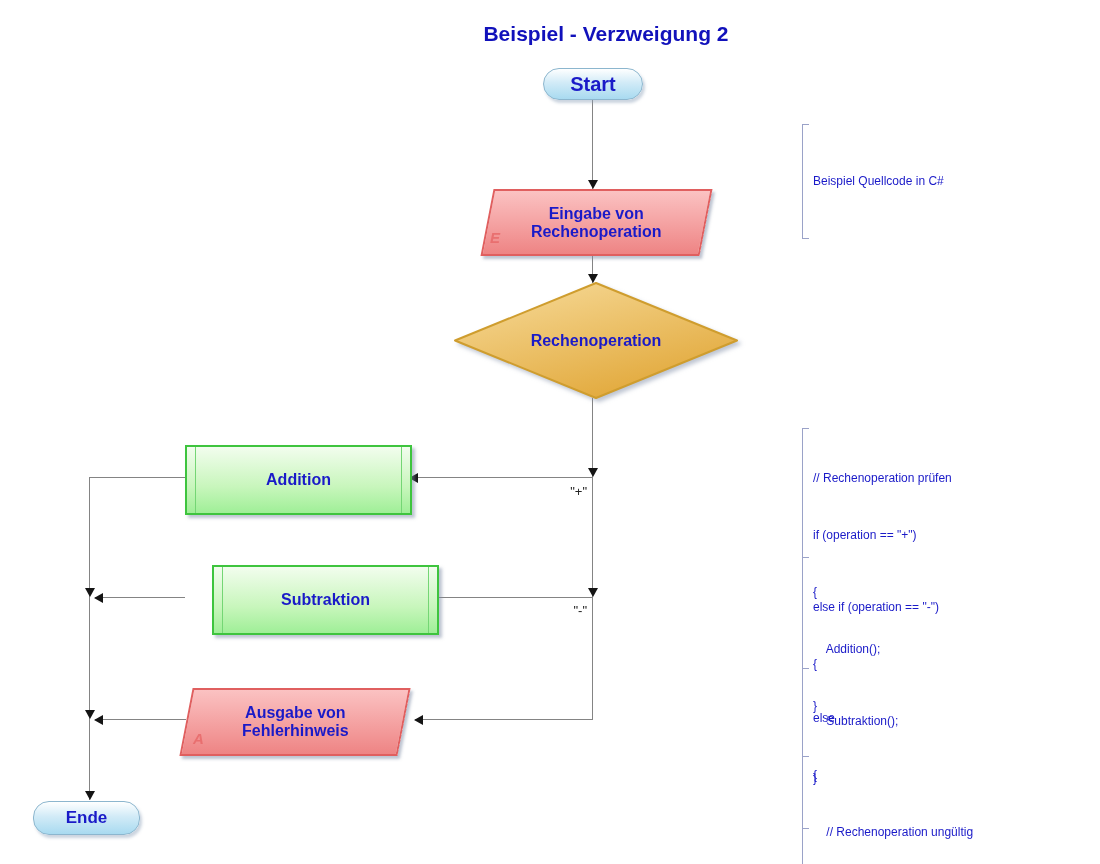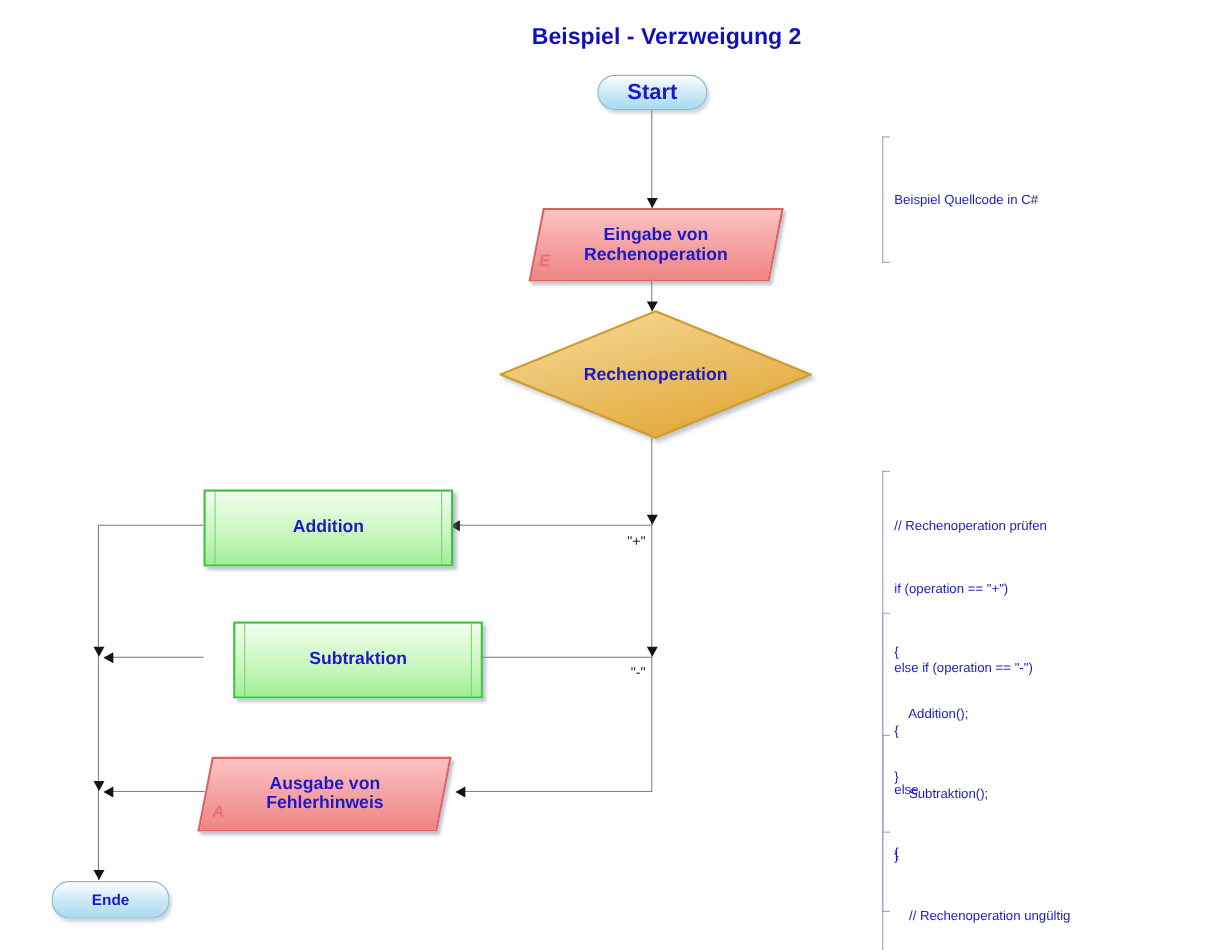--- a/index.html
+++ b/index.html
@@ -104,21 +104,21 @@
   <div class="node process" style="left:185px;top:565px;width:223px;height:66px;margin-left:27px;">
     <span>Subtraktion</span>
   </div>
 
   <div class="node para skew" style="left:186px;top:688px;width:214px;height:64px;">
     <span class="unskew">Ausgabe von
 Fehlerhinweis</span>
   </div>
   <div class="corner-letter" style="left:193px;top:730px;">A</div>
 
-  <div class="node terminator" style="left:47px;top:801px;width:105px;height:32px;font-size:14px;">
+  <div class="node terminator" style="left:33px;top:801px;width:105px;height:32px;font-size:17px;">
     <span>Ende</span>
   </div>
 
   <div class="ann tall-pad" style="top:124px;">
     <div>Beispiel Quellcode in C#</div>
   </div>
 
 
   <div class="ann" style="top:428px;">
     <div>// Rechenoperation prüfen</div>

